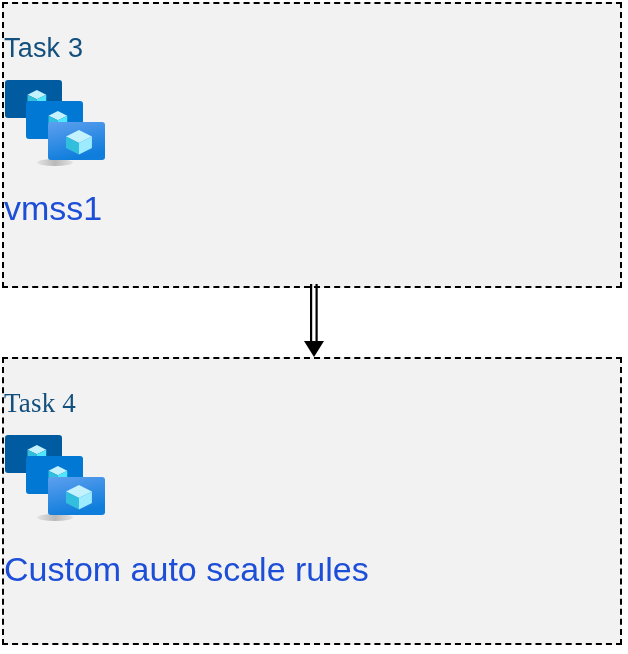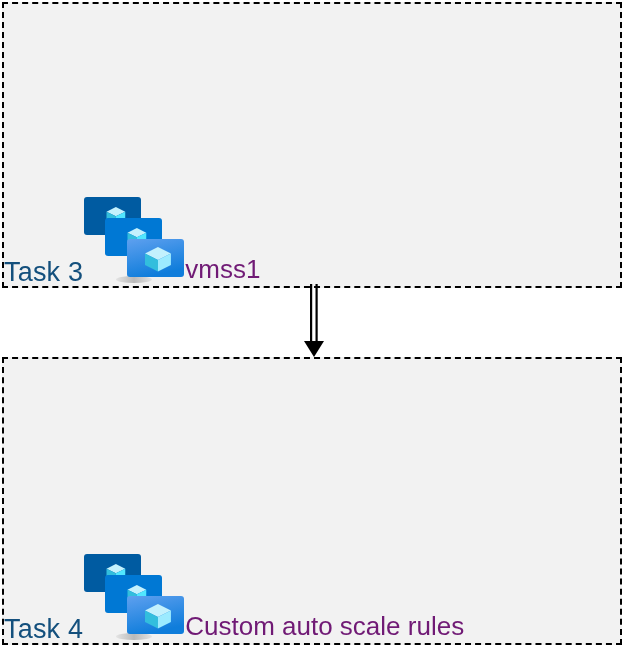--- a/index.html
+++ b/index.html
@@ -16,22 +16,22 @@
     -webkit-font-smoothing: antialiased;
   }
 
   
   .task-box {
     position: absolute;
     background: #f2f2f2;
     border: 2px dashed #000000;
     box-sizing: border-box;
     display: flex;
-    flex-direction: row;
-    align-items: flex-end;
+    flex-direction: column;
+    align-items: flex-start;
   }
 
   #box-task3 {
     left: 2px;
     top: 2px;
     width: 620px;
     height: 286px;
   }
 
   #box-task4 {
@@ -44,33 +44,33 @@
   .task-title {
     color: #14507d;
     font-size: 27px;
     line-height: 1;
     font-weight: 400;
     letter-spacing: 0.2px;
     white-space: nowrap;
   }
 
   #box-task3 .task-title { margin-top: 31px; }
-  #box-task4 .task-title { margin-top: 31px; }
+  #box-task4 .task-title { margin-top: 31px; font-family: Liberation Serif, serif; }
 
   .task-caption {
-    color: #701a75;
-    font-size: 26px;
+    color: #1d4ed8;
+    font-size: 34px;
     line-height: 34px;
     font-weight: 400;
     text-align: center;
     white-space: nowrap;
   }
 
   #box-task3 .caption-wrap { margin-top: 22px; }
-  #box-task4 .caption-wrap { margin-top: 12px; }
+  #box-task4 .caption-wrap { margin-top: 28px; }
 
   
   .vmss-icon {
     width: 102px;
     height: 90px;
     display: block;
   }
   #box-task3 .icon-wrap { margin-top: 17px; }
   #box-task4 .icon-wrap { margin-top: 17px; }
 

